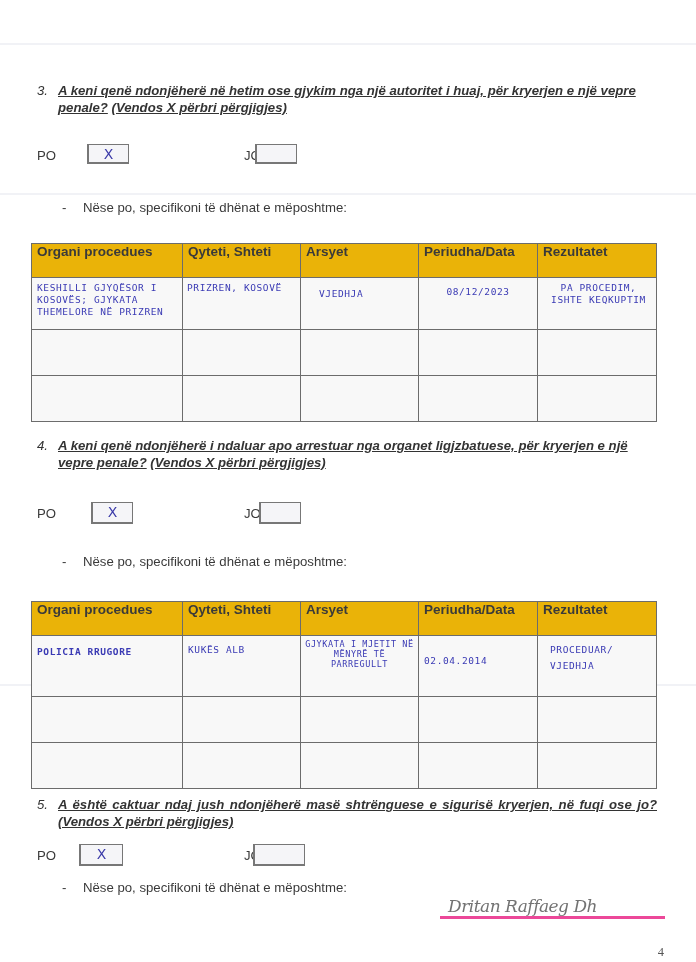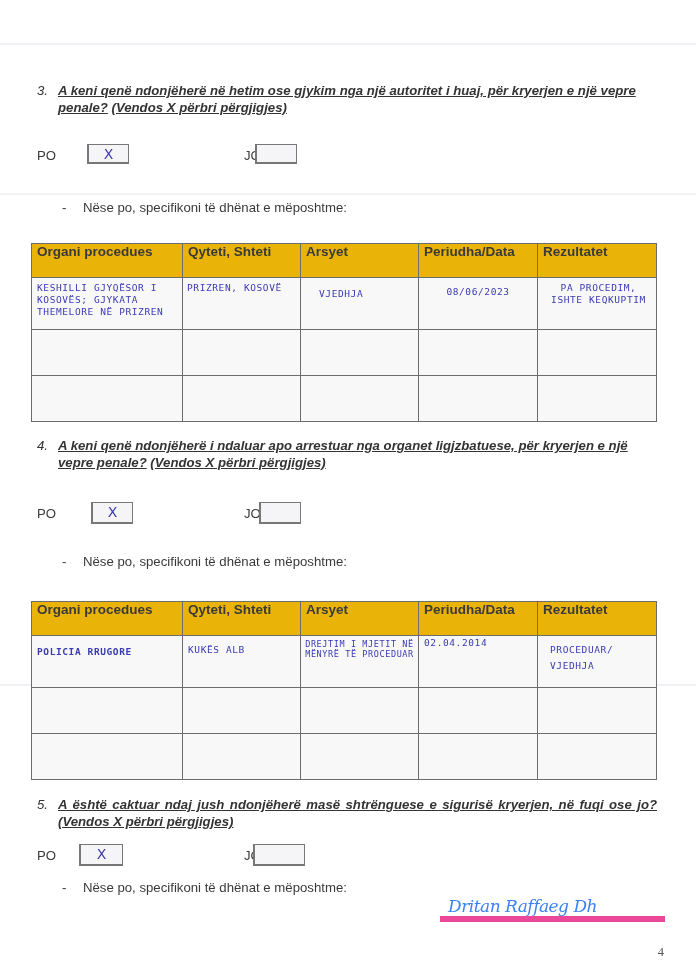--- a/index.html
+++ b/index.html
@@ -91,22 +91,22 @@
   col.c2 { width: 118px; }
   col.c3 { width: 118px; }
   col.c4 { width: 119px; }
   col.c5 { width: 119px; }
   .center { text-align: center; }
   .signature-wrap {
     position: absolute; left: 440px; top: 896px; width: 225px;
   }
   .signature {
     font-family: "DejaVu Serif", serif; font-style: italic;
-    color: #3b82f6; font-size: 17px; height: 20px;
-    border-bottom: 6px solid #ec4899;
+    color: #737373; font-size: 17px; height: 20px;
+    border-bottom: 3px solid #ec4899;
     padding-left: 8px; letter-spacing: -0.5px;
     white-space: nowrap;
   }
   .sig-label {
     font-family: "Liberation Serif", serif; font-weight: bold;
     font-size: 12.5px; color: #444; text-align: right;
     margin-top: 1px;
   }
   .page-num {
     position: absolute; right: 32px; top: 945px;
@@ -153,21 +153,21 @@
       <th>Arsyet</th>
       <th>Periudha/Data</th>
       <th>Rezultatet</th>
     </tr>
   </thead>
   <tbody>
     <tr>
       <td>KESHILLI GJYQËSOR I KOSOVËS; GJYKATA THEMELORE NË PRIZREN</td>
       <td style="padding-left:4px;">PRIZREN, KOSOVË</td>
       <td style="padding-left:18px;padding-top:10px;">VJEDHJA</td>
-      <td class="center" style="padding-top:8px;">08/06/2023</td>
+      <td class="center" style="padding-top:8px;">08/12/2023</td>
       <td style="padding-left:8px;text-align:center;">PA PROCEDIM, ISHTE KEQKUPTIM</td>
     </tr>
     <tr>
       <td></td>
       <td></td>
       <td></td>
       <td></td>
       <td></td>
     </tr>
     <tr>
@@ -212,22 +212,22 @@
       <th>Qyteti, Shteti</th>
       <th>Arsyet</th>
       <th>Periudha/Data</th>
       <th>Rezultatet</th>
     </tr>
   </thead>
   <tbody>
     <tr>
       <td style="padding-top:10px;font-weight:bold;">POLICIA RRUGORE</td>
       <td style="padding-top:8px;">KUKËS ALB</td>
-      <td class="center" style="font-size:8.5px;line-height:10px;padding:3px 2px 0;">DREJTIM I MJETIT NË MËNYRË TË PROCEDUAR</td>
-      <td style="padding-top:1px;">02.04.2014</td>
+      <td class="center" style="font-size:8.5px;line-height:10px;padding:3px 2px 0;">GJYKATA I MJETIT NË MËNYRË TË PARREGULLT</td>
+      <td style="padding-top:19px;">02.04.2014</td>
       <td style="padding-left:12px;padding-top:6px;line-height:16px;">PROCEDUAR/ VJEDHJA</td>
     </tr>
     <tr>
       <td></td>
       <td></td>
       <td></td>
       <td></td>
       <td></td>
     </tr>
     <tr>

